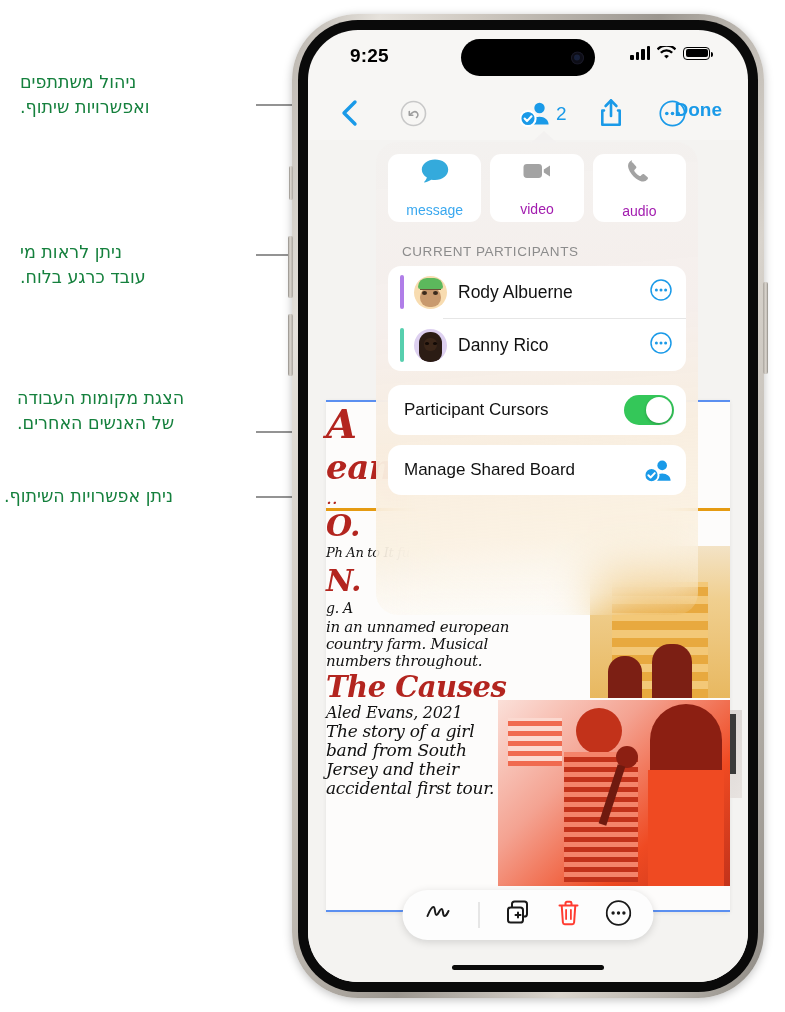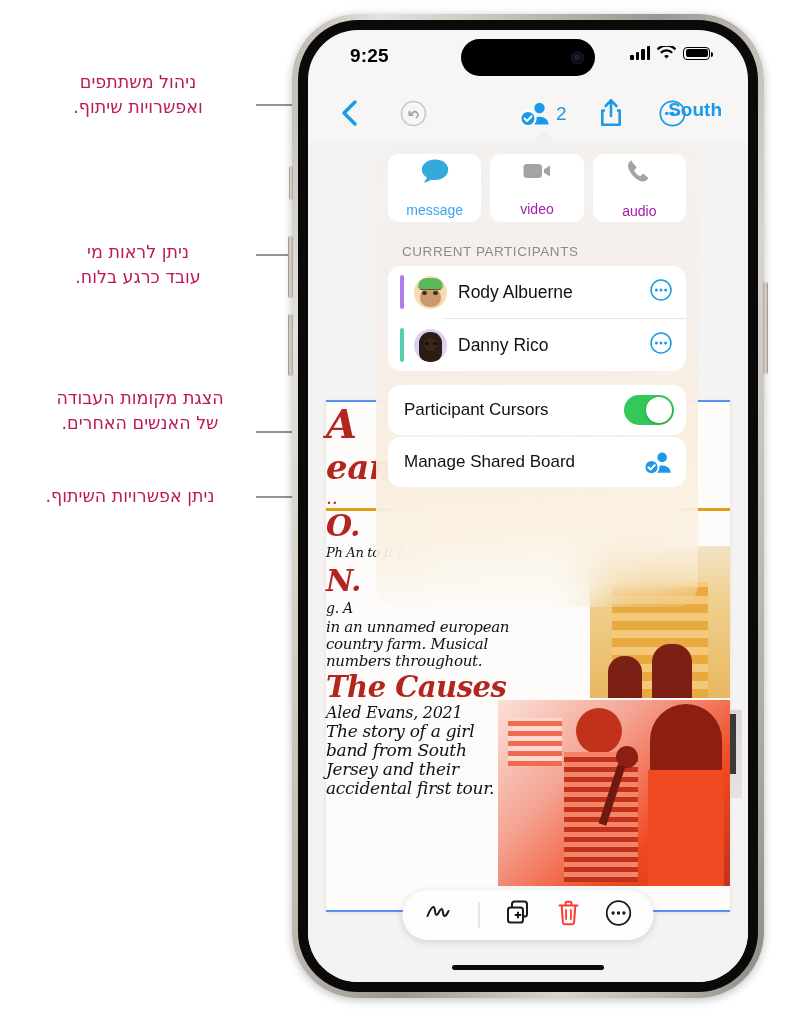--- a/index.html
+++ b/index.html
@@ -13,25 +13,25 @@
     position: relative;
     overflow: hidden;
     font-family: "Liberation Sans", sans-serif;
     -webkit-font-smoothing: antialiased;
   }
 
   
   .callout {
     position: absolute;
     direction: rtl;
-    text-align: center;
+    text-align: left;
     font-family: "DejaVu Sans", sans-serif;
     font-size: 17.5px;
     line-height: 1.45;
-    color: #be185d;
+    color: #15803d;
     white-space: pre-line;
   }
   .leader {
     position: absolute;
     background: #939393;
     height: 1.6px;
   }
   .leader-v {
     position: absolute;
     background: #939393;
@@ -315,21 +315,21 @@
     position: relative;
     flex: 0 0 auto;
   }
   .switch b {
     position:absolute; right:2px; top:2px;
     width:26px; height:26px; border-radius:50%;
     background:#fff;
     box-shadow: 0 1px 3px rgba(0,0,0,.25);
   }
   .manage-card {
-    margin-top: 2px;
+    margin-top: 10px;
     height: 50px;
     display:flex; align-items:center;
     padding: 0 14px 0 16px;
   }
   .manage-label { flex:1; font-size:17px; color:#111; }
 </style>
 </head>
 <body>
 
 <div class="callout" style="left:20px; top:70px; width:236px;">ניהול משתתפים
@@ -471,21 +471,21 @@
         </svg>
       </div>
       <div class="nav-more">
         <svg width="27" height="27" viewBox="0 0 27 27">
           <circle cx="13.5" cy="13.5" r="12.2" fill="none" stroke="#1a9ae8" stroke-width="1.7"></circle>
           <circle cx="7.8" cy="13.5" r="1.8" fill="#1a9ae8"></circle>
           <circle cx="13.5" cy="13.5" r="1.8" fill="#1a9ae8"></circle>
           <circle cx="19.2" cy="13.5" r="1.8" fill="#1a9ae8"></circle>
         </svg>
       </div>
-      <div class="nav-done">South</div>
+      <div class="nav-done">Done</div>
     </div>
 
     <div class="popover">
       <div class="popover-arrow"></div>
 
       <div class="action-row">
         <div class="action-btn">
           <svg width="30" height="25" viewBox="0 0 30 25">
             <path d="M15 1.5C7.6 1.5 1.8 6 1.8 11.6c0 3.3 2 6.2 5.1 8-.5 1.9-1.7 3.3-2.6 4.1-.3.3-.1.8.3.7 2.6-.4 5-1.6 6.6-2.7 1.2.3 2.5.4 3.8.4 7.4 0 13.2-4.5 13.2-10.5S22.4 1.5 15 1.5z" fill="#34aadc"></path>
           </svg>

